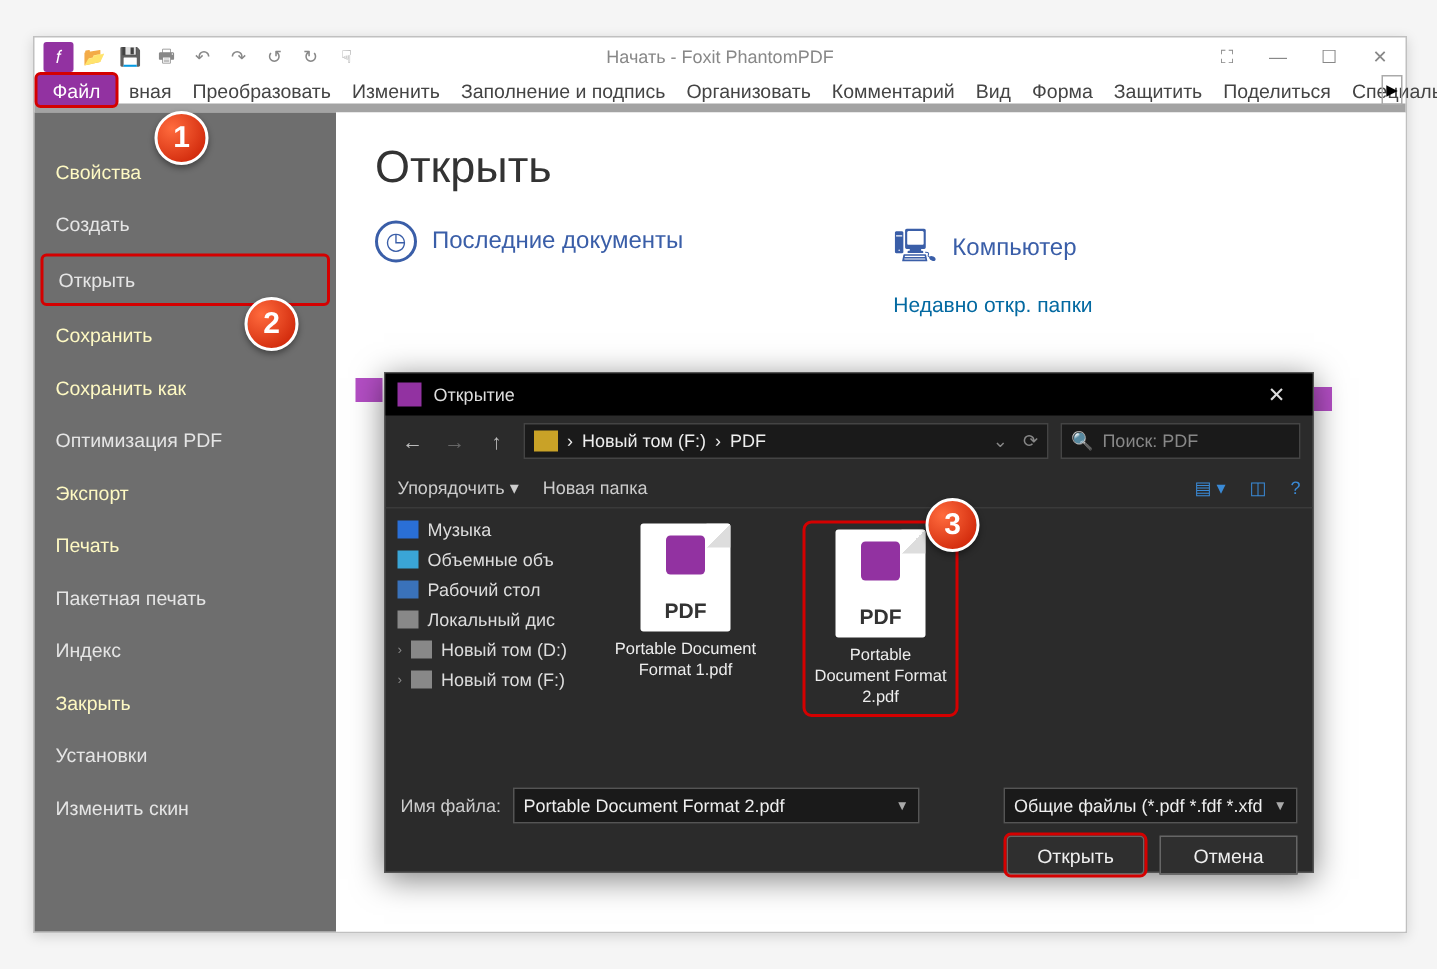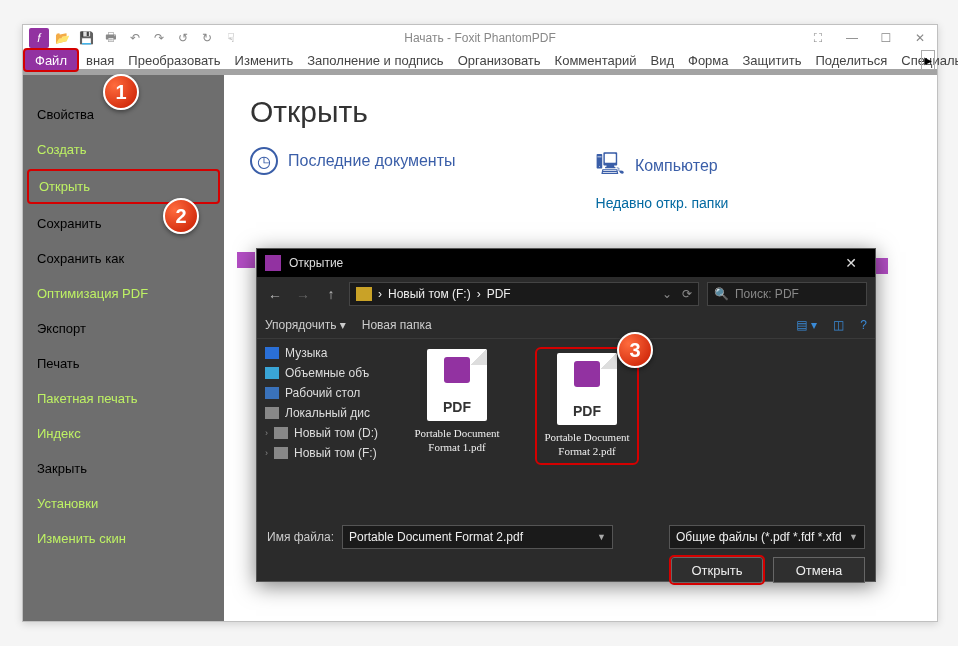--- a/index.html
+++ b/index.html
@@ -12,22 +12,22 @@
   .tb-right { position: absolute; right: 4px; display: flex; gap: 8px; }
   .tb-right .tb-icon { width: 26px; height: 20px; }
 
   .menubar { height: 24px; display: flex; align-items: center; font-size: 13px; position: relative; border-bottom: 6px solid #a3a3a3; }
   .menu-file { height: 24px; padding: 0 10px; background: #9232a1; color: #fff; display: flex; align-items: center; border: 2px solid #d40000; border-radius: 4px; position: relative; z-index: 2; }
   .menu-item { padding: 0 7px; color: #444; height: 24px; display: flex; align-items: center; white-space: nowrap; }
   .menu-overflow { position: absolute; right: 2px; width: 14px; height: 20px; border: 1px solid #aaa; display: flex; align-items: center; justify-content: center; font-size: 10px; }
 
   .content-area { position: absolute; top: 50px; left: 0; right: 0; bottom: 0; display: flex; }
   .sidebar { width: 201px; background: #6e6e6e; padding-top: 22px; }
-  .side-item { color: #bef264; font-size: 13px; padding: 10px 14px; }
-  .side-item.dim { color: #000000; }
+  .side-item { color: #e5e5e5; font-size: 13px; padding: 10px 14px; }
+  .side-item.dim { color: #fef9c3; }
   .side-item.open { border: 2px solid #d40000; border-radius: 4px; margin: 2px 4px; padding: 8px 10px; position: relative; }
 
   .main-panel { flex: 1; background: #fff; padding: 20px 26px; position: relative; }
   .main-title { font-size: 30px; color: #333; margin-bottom: 18px; font-weight: 400; }
   .panel-row { display: flex; gap: 50px; }
   .panel-col { display: flex; flex-direction: column; }
   .panel-head { display: flex; align-items: center; gap: 10px; color: #3a5ea8; font-size: 16px; margin-bottom: 10px; }
   .panel-sub { color: #0369a1; font-size: 14px; }
   .panel-icon { width: 28px; height: 28px; border: 2px solid #3a5ea8; border-radius: 50%; display: flex; align-items: center; justify-content: center; color: #3a5ea8; }
 
@@ -51,21 +51,21 @@
   .tree-item { display: flex; align-items: center; gap: 6px; color: #ddd; font-size: 12px; padding: 3px 2px; white-space: nowrap; }
   .tree-ico { width: 14px; height: 12px; display: inline-block; }
   .ico-pic { background:#3a72ba;} .ico-music{background:#2a6fd6;} .ico-vol{background:#3aa5d6;} .ico-desk{background:#3a72ba;} .ico-drv{background:#888;}
   .dlg-files { flex: 1; padding: 10px; display: flex; gap: 30px; align-items: flex-start; }
   .file-tile { width: 100px; text-align: center; }
   .file-tile.selected { outline: 2px solid #d40000; border-radius: 4px; padding: 4px; position: relative; }
   .pdf-ico { width: 60px; height: 72px; background: #fff; margin: 0 auto 6px; position: relative; border-radius: 2px; overflow: hidden; }
   .pdf-ico::before { content:""; position:absolute; top:0; right:0; width:16px; height:16px; background: linear-gradient(135deg, #fff 50%, #ddd 50%); }
   .pdf-sw { position: absolute; top: 8px; left: 50%; transform: translateX(-50%); width: 26px; height: 26px; background:#9232a1; border-radius: 3px;}
   .pdf-lbl { position: absolute; bottom: 6px; left:0; right:0; font-size: 14px; font-weight: bold; color:#333; }
-  .file-name { color: #eee; font-size: 11px; line-height: 1.25; font-family: Liberation Serif, serif; }
+  .file-name { color: #eee; font-size: 11px; line-height: 1.25; }
   .dlg-bottom { padding: 8px 10px; display: flex; flex-direction: column; gap: 8px; }
   .row1 { display: flex; align-items: center; gap: 8px; }
   .lbl { color: #ccc; font-size: 12px; }
   .combo { height: 24px; background: #1a1a1a; border:1px solid #555; color:#eee; font-size:12px; display:flex; align-items:center; padding:0 6px; position: relative; }
   .combo .chev { position:absolute; right:6px; color:#aaa; font-size:9px;}
   .fname { flex: 1; }
   .ftype { width: 196px; margin-left: 48px; }
   .row2 { display: flex; justify-content: flex-end; gap: 10px; }
   .btn { width: 92px; height: 26px; border: 1px solid #666; color: #eee; font-size: 13px; display: flex; align-items:center; justify-content:center; background:#2f2f2f; }
   .btn.primary { outline: 2px solid #d40000; border-radius: 3px; }

